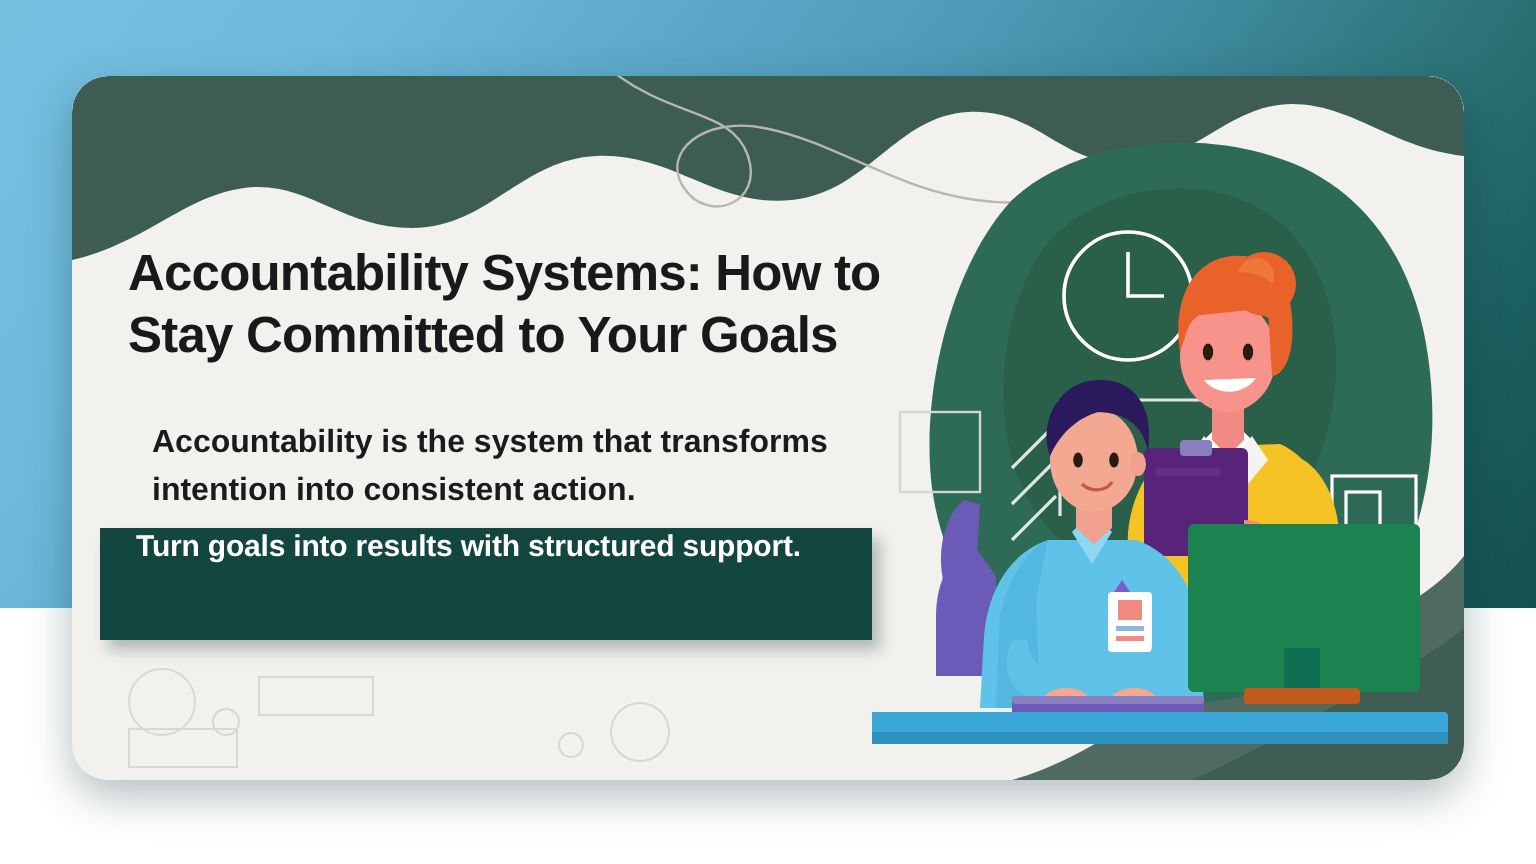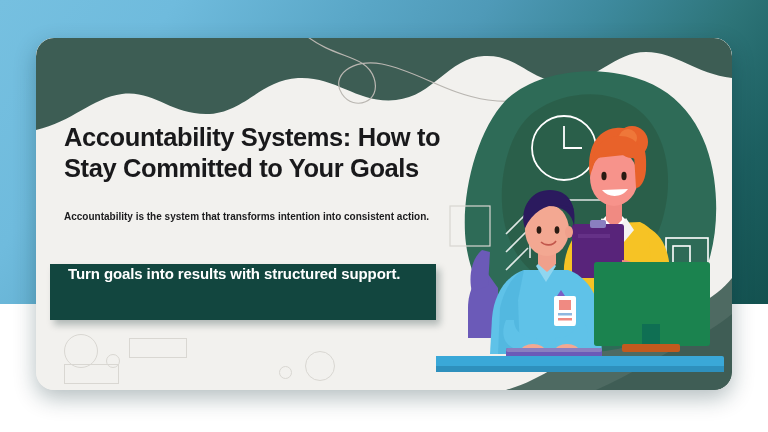--- a/index.html
+++ b/index.html
@@ -40,23 +40,23 @@
     left:28px; top:84px;
     width:420px;
     font-size:25.5px;
     line-height:1.22;
     font-weight:bold;
     letter-spacing:-0.4px;
     color:#19191b;
   }
   #subtitle {
     position:absolute;
-    left:28px; top:172px;
+    left:40px; top:172px;
     width:380px;
-    font-size:10px;
+    font-size:16px;
     line-height:1.48;
     font-weight:bold;
     color:#1b1b1d;
   }
   #banner {
     position:absolute;
     left:14px; top:226px;
     width:386px; height:56px;
     background:#12463f;
     box-shadow:4px 5px 7px rgba(10,40,40,.28);

